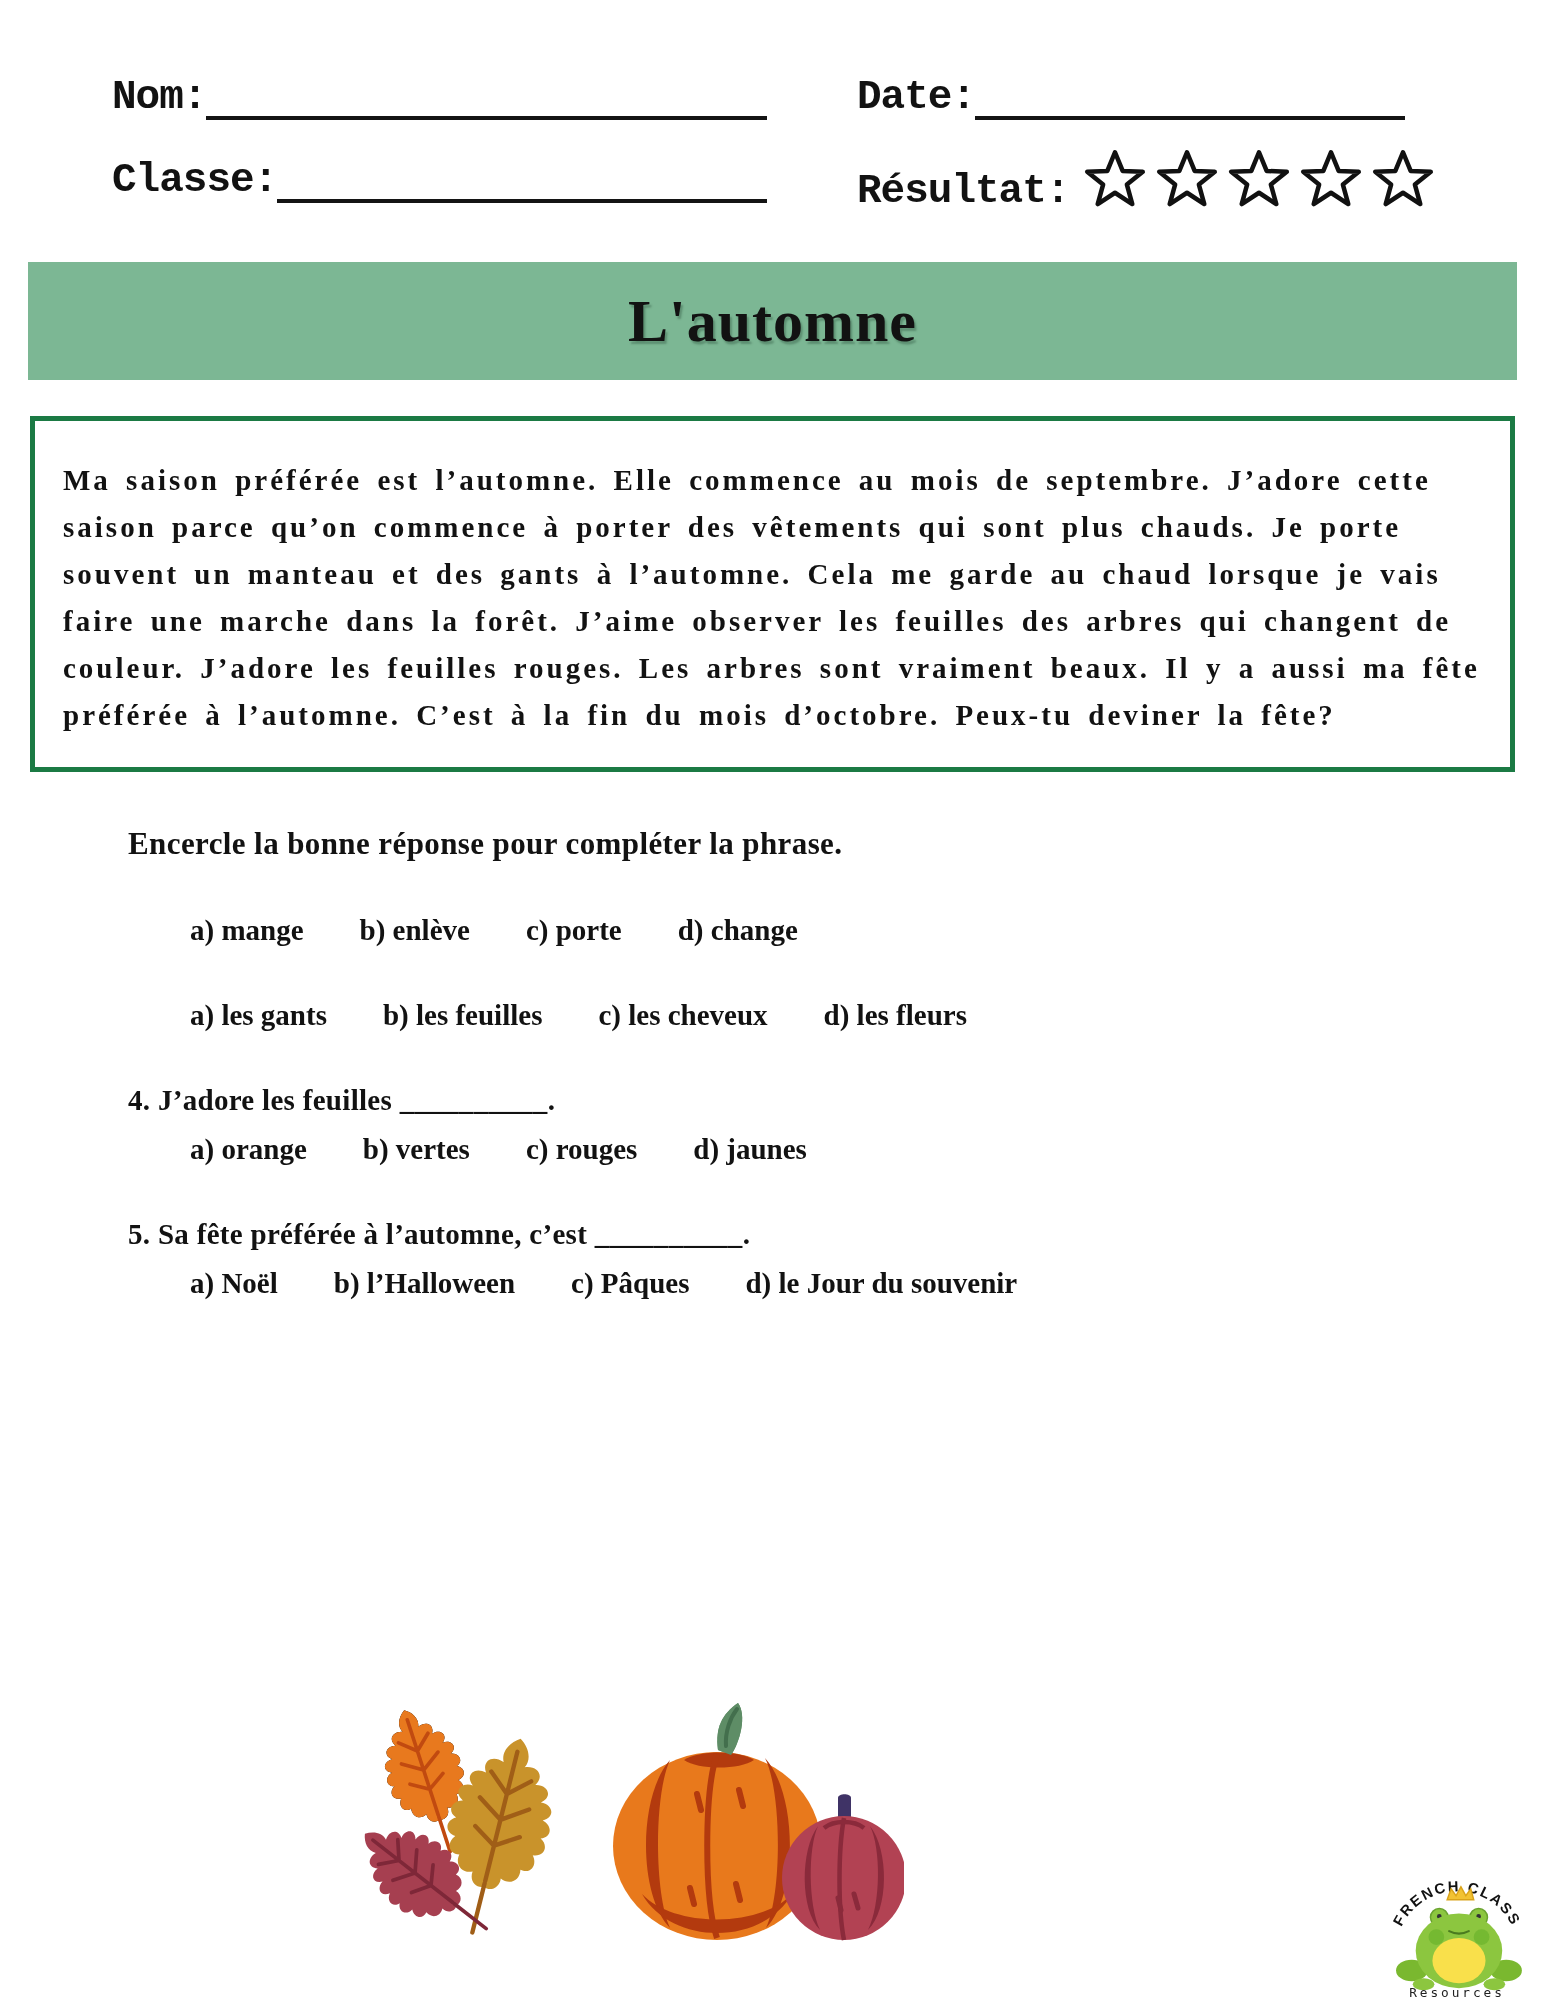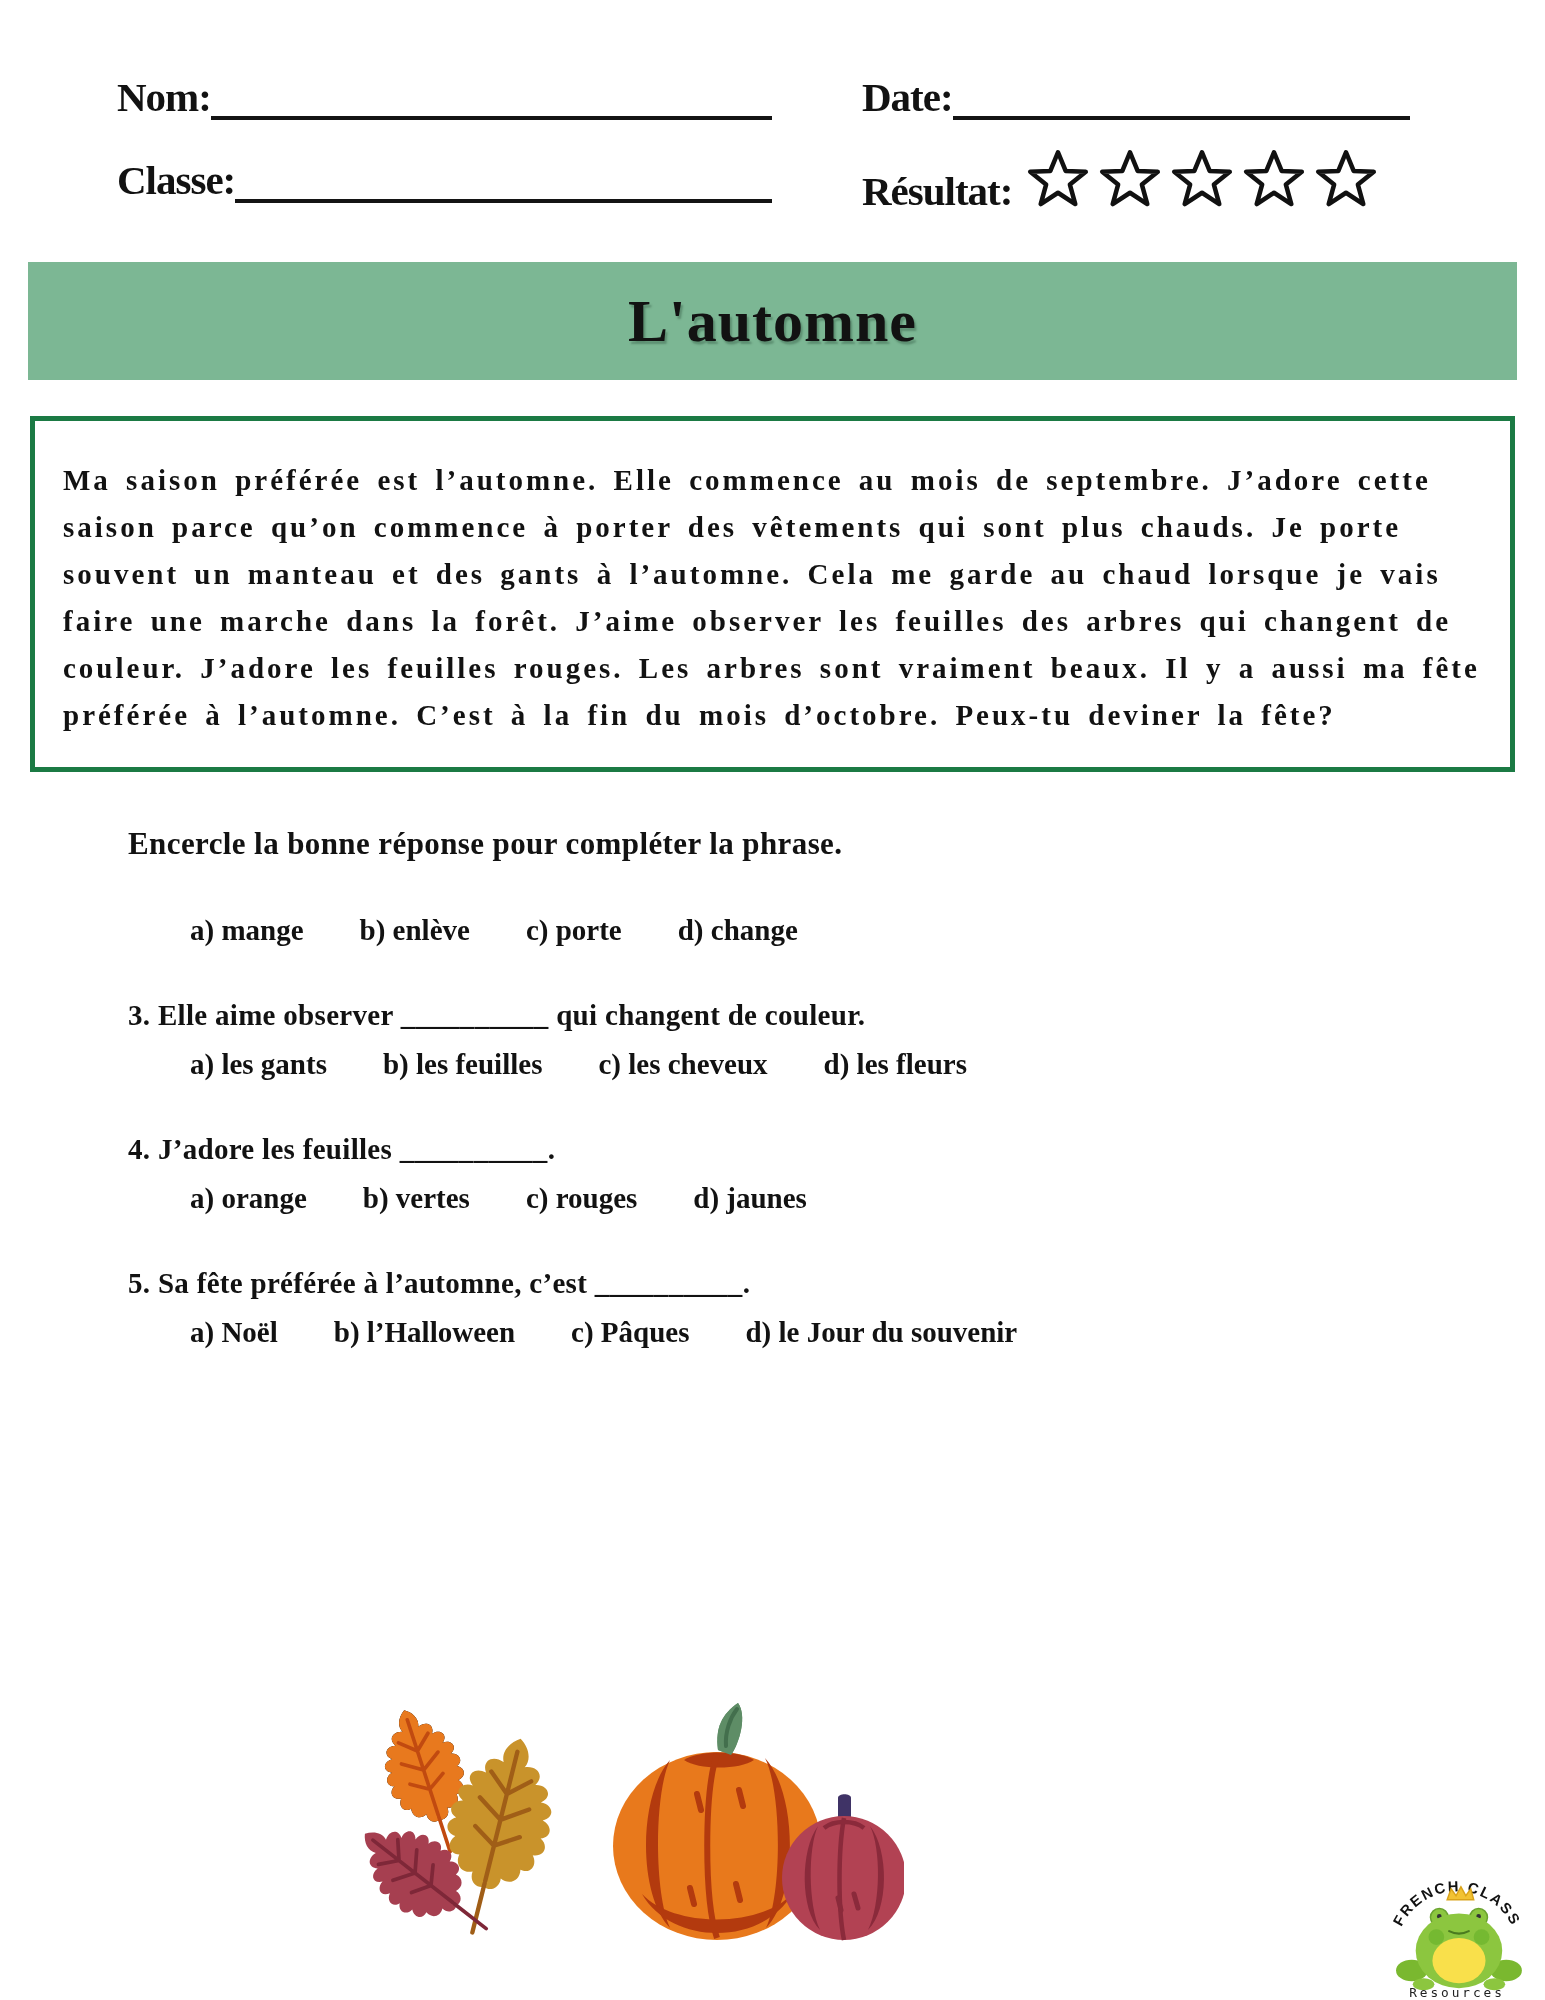--- a/index.html
+++ b/index.html
@@ -3,21 +3,21 @@
 <meta charset="utf-8">
 <style>
   * { margin:0; padding:0; box-sizing:border-box; }
   html,body { background:#ffffff; }
   body {
     width:1545px; height:2000px; position:relative; overflow:hidden;
     font-family:"Liberation Serif", serif; color:#121212;
   }
 
   
-  .header { padding:74px 0 0 117px; font-family:Liberation Serif, serif; font-weight:700; }
+  .header { padding:74px 0 0 81px; font-family:Liberation Mono, monospace; font-weight:700;margin-left:31px; }
   .h-row { display:flex; align-items:flex-end; }
   .h-row.second { margin-top:26px; align-items:center; }
   .h-left { width:655px; display:flex; align-items:flex-end; }
   .h-right { width:548px; margin-left:90px; display:flex; align-items:flex-end; }
   .h-row.second .h-left, .h-row.second .h-right { align-items:flex-end; }
   .h-label { font-size:41px; letter-spacing:-1px; line-height:1.1; }
   .blank-line { flex:1; border-bottom:4px solid #141414; height:46px; }
   .stars { display:flex; gap:4px; margin-left:12px; }
   .star svg { width:68px; height:68px; display:block; }
 
@@ -118,21 +118,20 @@
   <div class="question">
     <div class="q-options">
         <span>a) mange</span>
         <span>b) enlève</span>
         <span>c) porte</span>
         <span>d) change</span>
       </div>
   </div>
 
   <div class="question">
-    <div class="q-text">3. Elle aime observer __________ qui changent de couleur.</div>
     <div class="q-options">
         <span>a) les gants</span>
         <span>b) les feuilles</span>
         <span>c) les cheveux</span>
         <span>d) les fleurs</span>
       </div>
   </div>
 
   <div class="question">
     <div class="q-text">4. J’adore les feuilles __________.</div>

